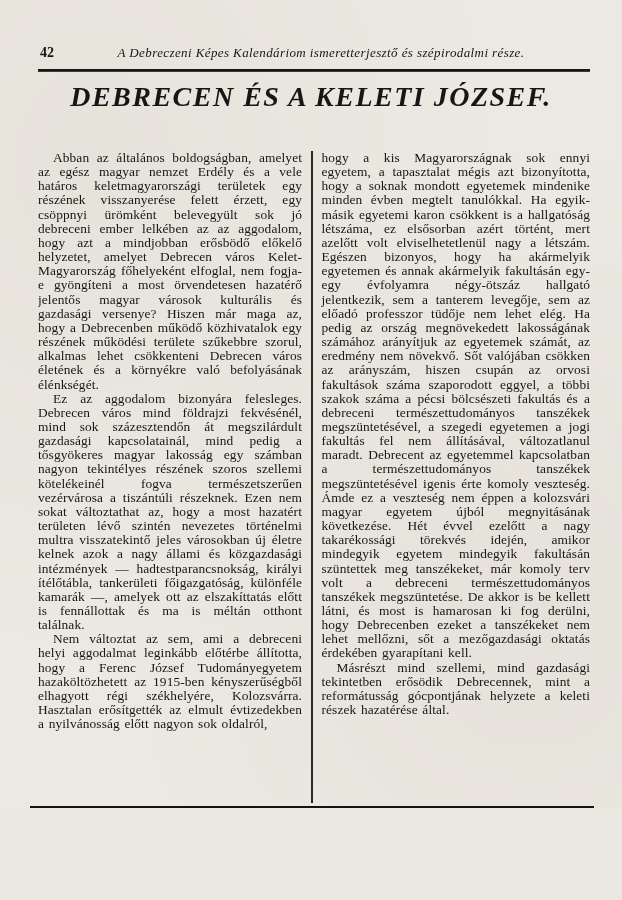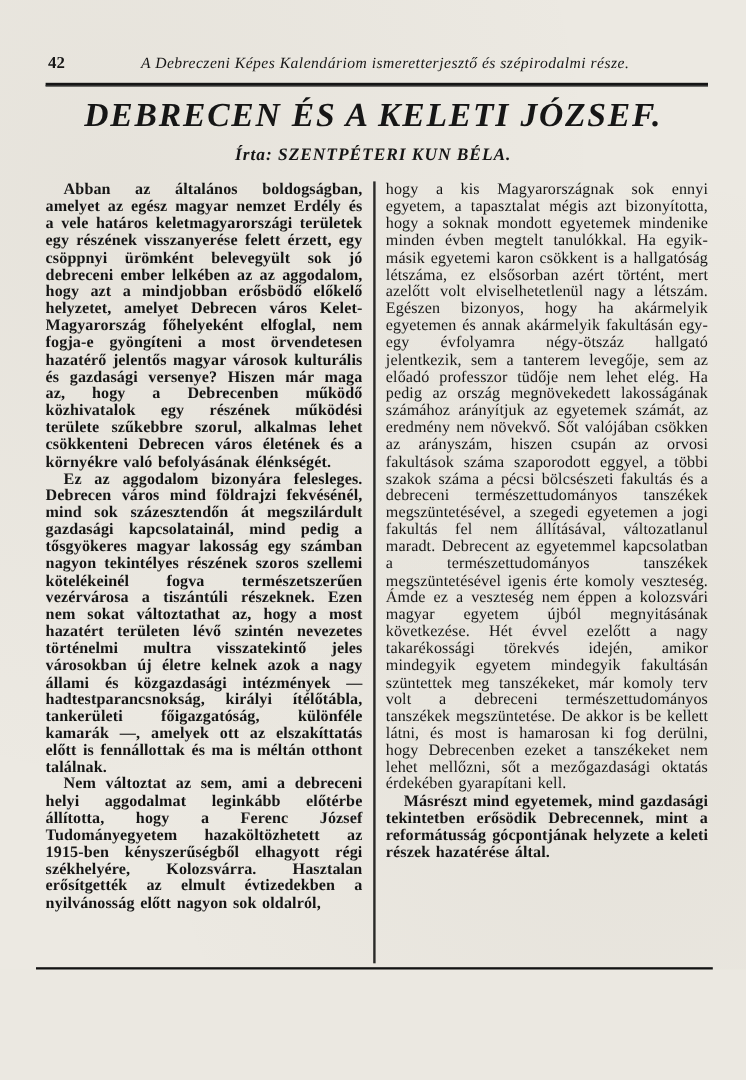--- a/index.html
+++ b/index.html
@@ -46,21 +46,21 @@
   .columns {
     position:absolute; top:151px; left:38px; width:552px; height:652px;
     display:flex; overflow:hidden;
   }
   .col { font-size:13.4px; line-height:14.15px; text-align:justify;
          letter-spacing:0.1px; word-spacing:1.2px; overflow:hidden; }
   .col-left  { width:264px; padding-right:9px; }
   .col-divider { width:1.5px; background:#2a2a28; flex:0 0 1.5px; }
   .col-right { flex:1; padding-left:9px; }
   .col p { margin:0; }
-  .col p.indent { text-indent:15px;font-weight:bold; }
+  .col p.indent { text-indent:15px; }
   
   .ad-rule {
     position:absolute; top:806px; left:30px; right:28px; height:2.5px;
     background:#131313;
   }
   .ad-line1 {
     position:absolute; top:811px; left:0; width:622px;
     text-align:center; white-space:nowrap;
     font-family:"Liberation Sans","DejaVu Sans",sans-serif;
   }
@@ -100,32 +100,31 @@
 
 <div class="sheet">
 
   <div class="runhead">
     <span class="pageno">42</span>
     <span class="runtitle">A Debreczeni Képes Kalendáriom ismeretterjesztő és szépirodalmi része.</span>
   </div>
   <div class="head-rule"></div>
 
   <div class="title">DEBRECEN ÉS A KELETI JÓZSEF.</div>
-  <div class="byline">Írta: SZENTPÉTERI KUN BÉLA.</div>
 
   <div class="columns">
     <div class="col col-left">
       <p class="indent">Abban az általános boldogságban, amelyet az egész magyar nemzet Erdély és a vele határos keletmagyarországi területek egy részének visszanyerése felett érzett, egy csöppnyi ürömként belevegyült sok jó debreceni ember lelkében az az aggodalom, hogy azt a mindjobban erősbödő előkelő helyzetet, amelyet Debrecen város Kelet-Magyarország főhelyeként elfoglal, nem fogja-e gyöngíteni a most örvendetesen hazatérő jelentős magyar városok kulturális és gazdasági versenye? Hiszen már maga az, hogy a Debrecenben működő közhivatalok egy részének működési területe szűkebbre szorul, alkalmas lehet csökkenteni Debrecen város életének és a környékre való befolyásának élénkségét.</p>
       <p class="indent">Ez az aggodalom bizonyára felesleges. Debrecen város mind földrajzi fekvésénél, mind sok százesztendőn át megszilárdult gazdasági kapcsolatainál, mind pedig a tősgyökeres magyar lakosság egy számban nagyon tekintélyes részének szoros szellemi kötelékeinél fogva természetszerűen vezérvárosa a tiszántúli részeknek. Ezen nem sokat változtathat az, hogy a most hazatért területen lévő szintén nevezetes történelmi multra visszatekintő jeles városokban új életre kelnek azok a nagy állami és közgazdasági intézmények — hadtestparancsnokság, királyi ítélőtábla, tankerületi főigazgatóság, különféle kamarák —, amelyek ott az elszakíttatás előtt is fennállottak és ma is méltán otthont találnak.</p>
       <p class="indent">Nem változtat az sem, ami a debreceni helyi aggodalmat leginkább előtérbe állította, hogy a Ferenc József Tudományegyetem hazaköltözhetett az 1915-ben kényszerűségből elhagyott régi székhelyére, Kolozsvárra. Hasztalan erősítgették az elmult évtizedekben a nyilvánosság előtt nagyon sok oldalról,</p>
     </div>
     <div class="col-divider"></div>
     <div class="col col-right">
       <p>hogy a kis Magyarországnak sok ennyi egyetem, a tapasztalat mégis azt bizonyította, hogy a soknak mondott egyetemek mindenike minden évben megtelt tanulókkal. Ha egyik-másik egyetemi karon csökkent is a hallgatóság létszáma, ez elsősorban azért történt, mert azelőtt volt elviselhetetlenül nagy a létszám. Egészen bizonyos, hogy ha akármelyik egyetemen és annak akármelyik fakultásán egy-egy évfolyamra négy-ötszáz hallgató jelentkezik, sem a tanterem levegője, sem az előadó professzor tüdője nem lehet elég. Ha pedig az ország megnövekedett lakosságának számához arányítjuk az egyetemek számát, az eredmény nem növekvő. Sőt valójában csökken az arányszám, hiszen csupán az orvosi fakultások száma szaporodott eggyel, a többi szakok száma a pécsi bölcsészeti fakultás és a debreceni természettudományos tanszékek megszüntetésével, a szegedi egyetemen a jogi fakultás fel nem állításával, változatlanul maradt. Debrecent az egyetemmel kapcsolatban a természettudományos tanszékek megszüntetésével igenis érte komoly veszteség. Ámde ez a veszteség nem éppen a kolozsvári magyar egyetem újból megnyitásának következése. Hét évvel ezelőtt a nagy takarékossági törekvés idején, amikor mindegyik egyetem mindegyik fakultásán szüntettek meg tanszékeket, már komoly terv volt a debreceni természettudományos tanszékek megszüntetése. De akkor is be kellett látni, és most is hamarosan ki fog derülni, hogy Debrecenben ezeket a tanszékeket nem lehet mellőzni, sőt a mezőgazdasági oktatás érdekében gyarapítani kell.</p>
-      <p class="indent">Másrészt mind egyetemek, mind gazdasági tekintetben erősödik Debrecennek, mint a reformátusság gócpontjának helyzete a keleti részek hazatérése által.</p>
+      <p class="indent">Másrészt mind szellemi, mind gazdasági tekintetben erősödik Debrecennek, mint a reformátusság gócpontjának helyzete a keleti részek hazatérése által.</p>
     </div>
   </div>
 
   <div class="ad-rule"></div>
 
   <div class="ad-line1">
     <span class="ad-name">ANTALFY JÓZSEF</span>
     <span class="ad-biz">könyv- és papírkereskedése</span>
   </div>
 

